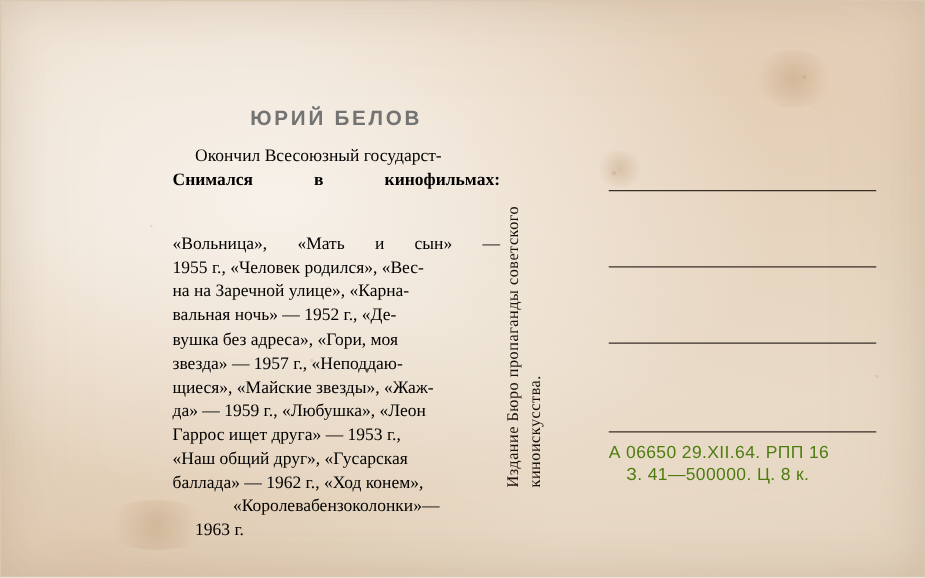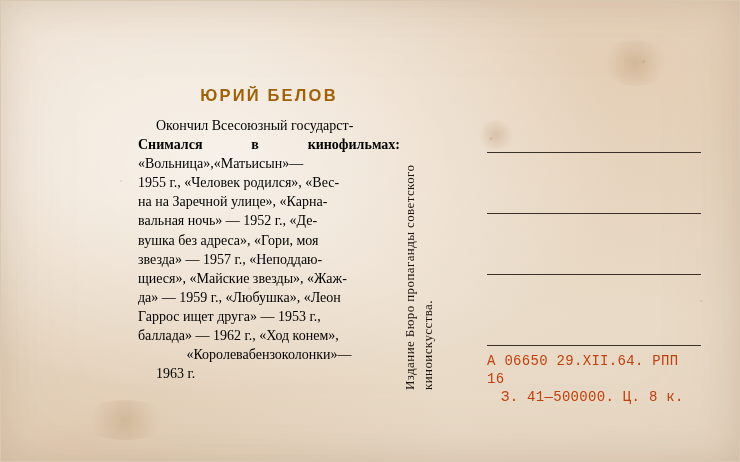--- a/index.html
+++ b/index.html
@@ -57,21 +57,21 @@
     width: 262px;
     color: #15100c;
   }
   .name {
     font-family: "Liberation Sans", sans-serif;
     font-weight: bold;
     font-size: 16.5px;
     letter-spacing: 2.2px;
     text-align: center;
     margin: 0 0 11px 0;
-    color: #a16207;
+    color: #737373;
   }
   .body-text {
     font-family: "Liberation Serif", serif;
     font-size: 14px;
     line-height: 19.1px;
     text-align: justify;
     text-justify: inter-word;
     color: #000000;
   }
   .body-text .line {
@@ -115,24 +115,24 @@
     border-top: 1.6px solid #201812;
     opacity: 0.88;
   }
 
   
   .imprint {
     position: absolute;
     left: 487px;
     top: 352px;
     width: 214px;
-    font-family: Liberation Mono, monospace;
+    font-family: Liberation Sans, sans-serif;
     font-size: 14px;
     line-height: 18px;
-    color: #c2410c;
+    color: #4d7c0f;
     letter-spacing: 0.3px;
   }
   .imprint .l1 { display: block; }
   .imprint .l2 { display: block; padding-left: 14px; }
 
   
   .scan-border {
     position: absolute;
     left: 0; top: 0;
     width: 738px; height: 460px;
@@ -159,35 +159,36 @@
 
   <div class="left-block">
     <div class="name">ЮРИЙ БЕЛОВ</div>
     <div class="body-text">
       <span class="line" style="text-indent:18px; display:inline-block; width:100%;">Окончил Всесоюзный государст-</span>
       <span class="line" style="display:flex; justify-content:space-between; text-indent:0;font-weight:bold;">
           <span>Снимался</span>
           <span>в</span>
           <span>кинофильмах:</span>
         </span>
-      <span class="line" style="display:flex; ">
+      <span class="line" style="display:flex; justify-content:space-between;margin-top:32px;">
           <span>«Вольница»,</span>
           <span>«Мать</span>
           <span>и</span>
           <span>сын»</span>
           <span>—</span>
         </span>
       <span class="line">1955 г., «Человек родился», «Вес-</span>
       <span class="line">на на Заречной улице», «Карна-</span>
       <span class="line">вальная ночь» — 1952 г., «Де-</span>
       <span class="line">вушка без адреса», «Гори, моя</span>
       <span class="line">звезда» — 1957 г., «Неподдаю-</span>
       <span class="line">щиеся», «Майские звезды», «Жаж-</span>
       <span class="line">да» — 1959 г., «Любушка», «Леон</span>
       <span class="line">Гаррос ищет друга» — 1953 г.,</span>
+      <span class="line">«Наш общий друг», «Гусарская</span>
       <span class="line">баллада» — 1962 г., «Ход конем»,</span>
       <span class="line" style="display:flex; justify-content:center;">
           <span>«Королева</span>
           <span>бензоколонки»</span>
           <span>—</span>
         </span>
       <span class="line" style="padding-left:18px;">1963 г.</span>
     </div>
   </div>
 

